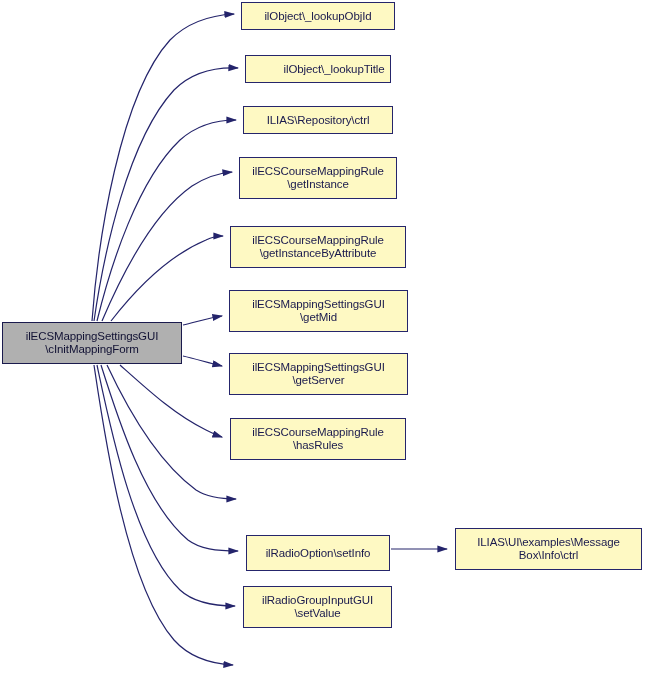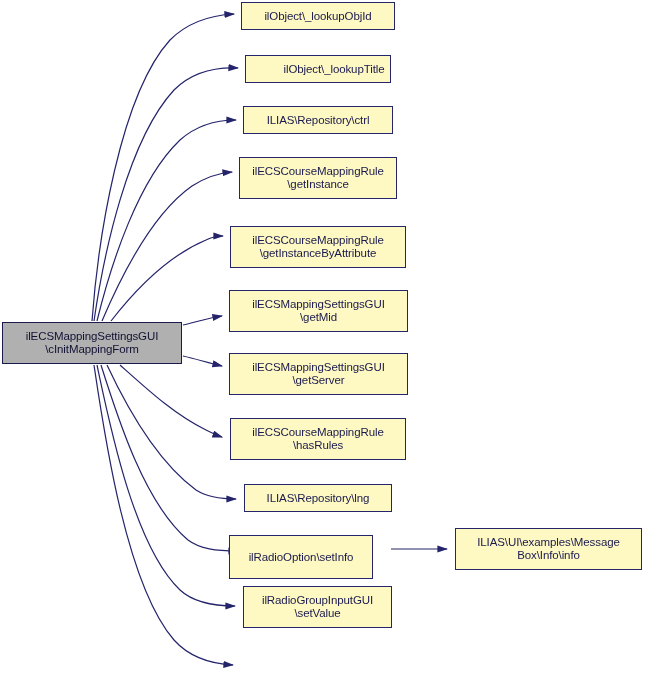--- a/index.html
+++ b/index.html
@@ -82,19 +82,18 @@
   <div class="node" style="left:239px; top:157px; width:158px; height:42px;">ilECSCourseMappingRule
 \getInstance</div>
   <div class="node" style="left:230px; top:226px; width:176px; height:42px;">ilECSCourseMappingRule
 \getInstanceByAttribute</div>
   <div class="node" style="left:229px; top:290px; width:179px; height:42px;">ilECSMappingSettingsGUI
 \getMid</div>
   <div class="node" style="left:229px; top:353px; width:179px; height:42px;">ilECSMappingSettingsGUI
 \getServer</div>
   <div class="node" style="left:230px; top:418px; width:176px; height:42px;">ilECSCourseMappingRule
 \hasRules</div>
-  <div class="node" style="left:244px; top:484px; width:148px; height:28px;">ILIAS\Repository\lng</div>
-  <div class="node" style="left:229px; top:535px; width:144px; height:44px;">ilRadioOption\setInfo</div>
+  <div class="node" style="left:246px; top:535px; width:144px; height:36px;">ilRadioOption\setInfo</div>
   <div class="node" style="left:243px; top:586px; width:149px; height:42px;">ilRadioGroupInputGUI
 \setValue</div>
   <div class="node" style="left:455px; top:528px; width:187px; height:42px;">ILIAS\UI\examples\Message
-Box\Info\info</div>
+Box\Info\ctrl</div>
 </div>
 
 </body></html>

